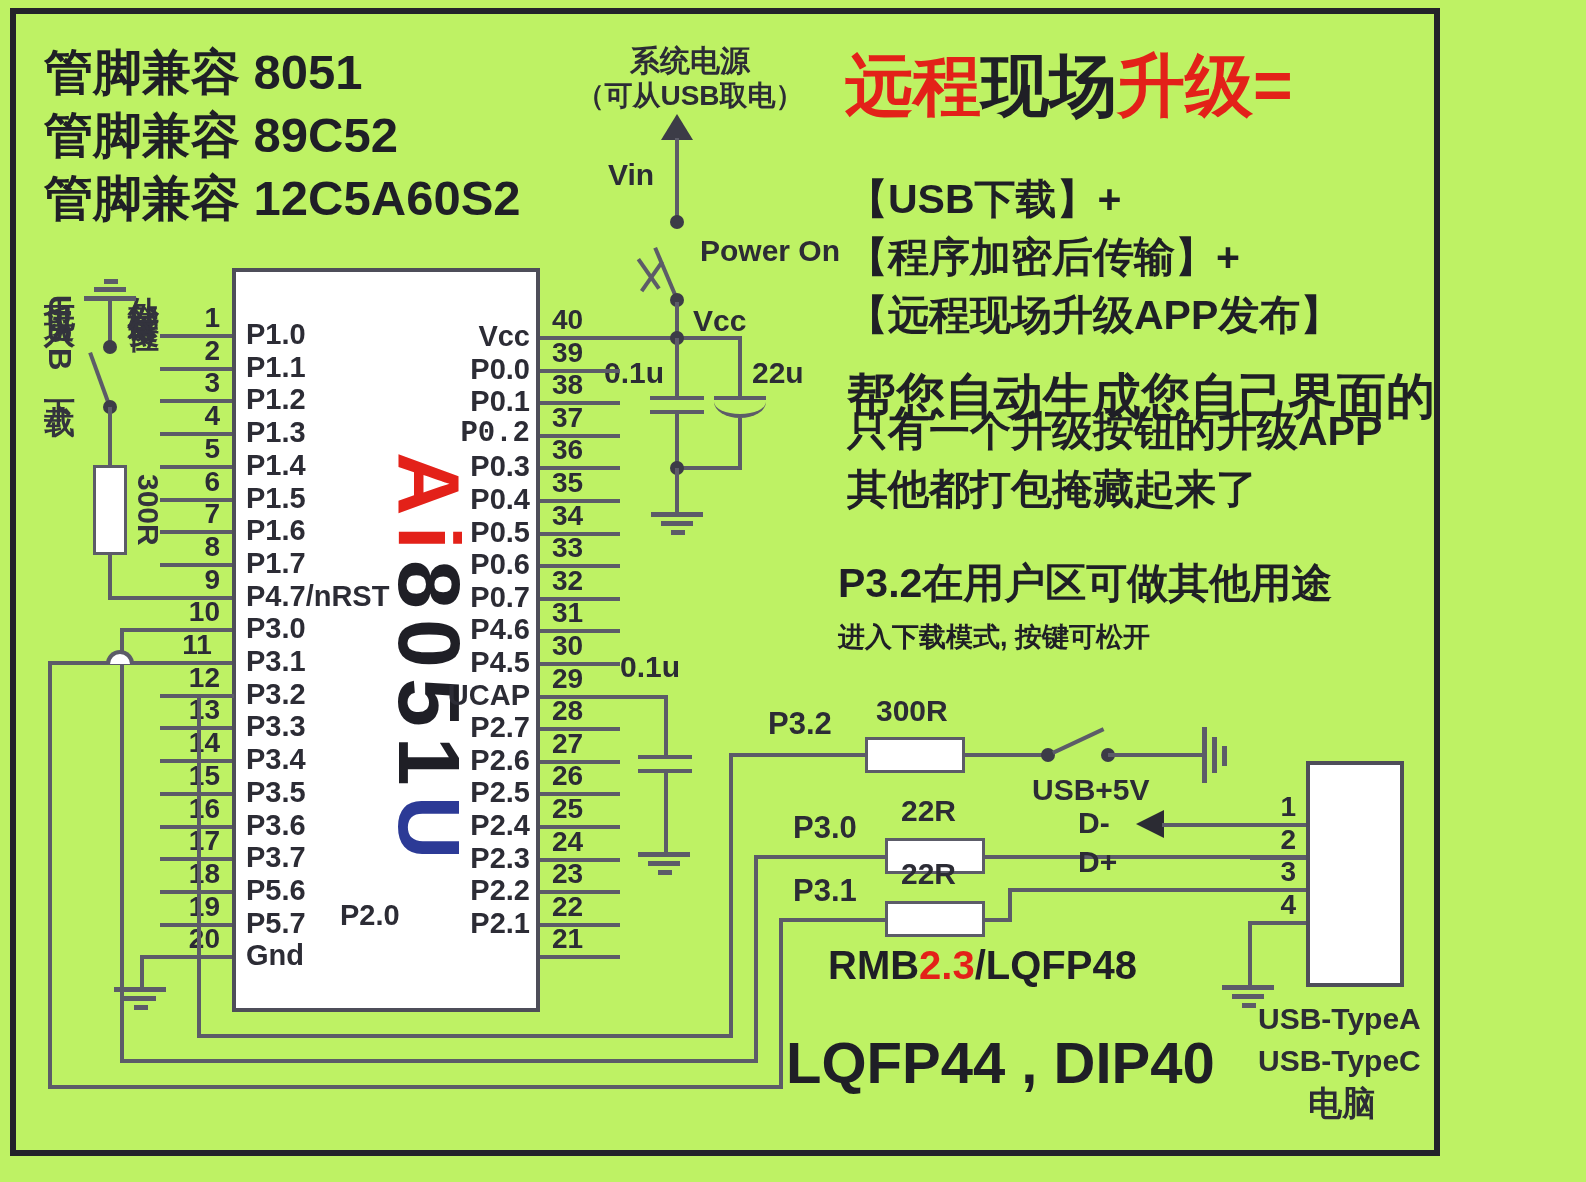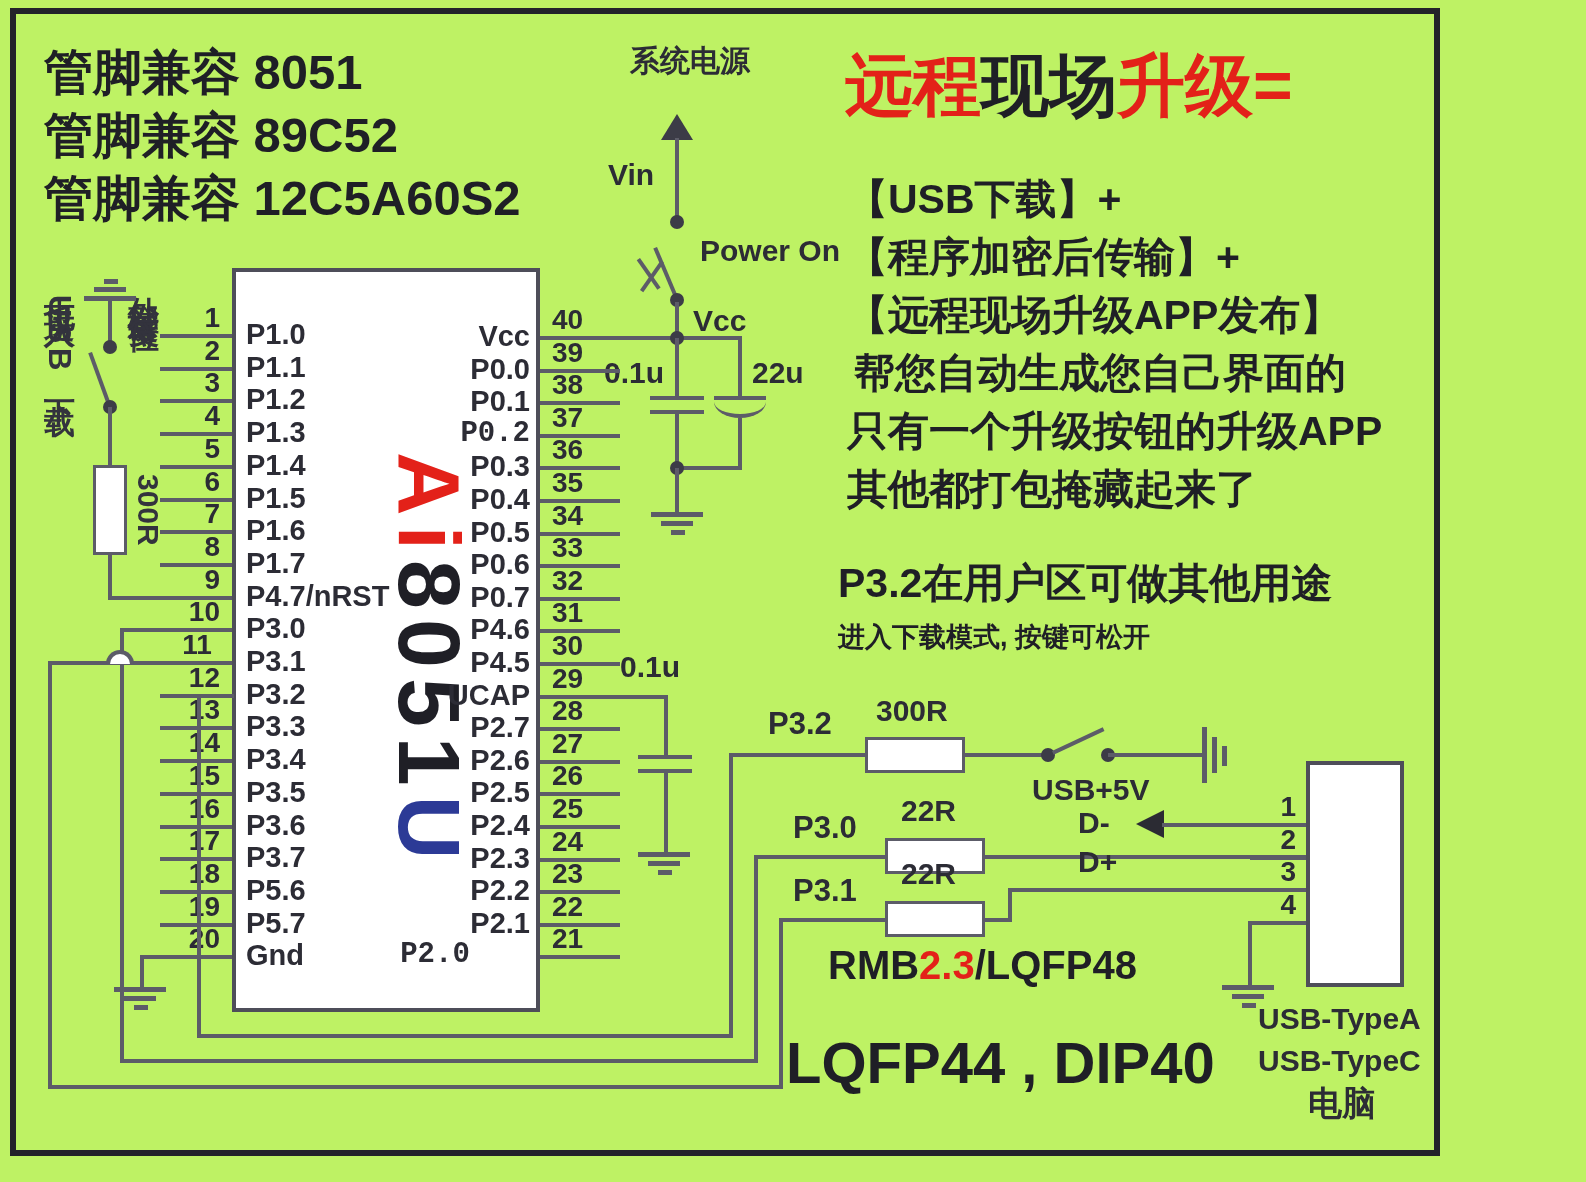--- a/index.html
+++ b/index.html
@@ -35,31 +35,32 @@
   </div>
 
   <div class="t" style="left:845px;top:46px;font-size:68px;">
     <span class="red">远程</span><span class="ink">现场</span><span class="red">升级=</span>
   </div>
 
   <div>
     <div class="t ink" style="left:847px;top:176px;font-size:41px;">【USB下载】+</div>
     <div class="t ink" style="left:847px;top:234px;font-size:41px;">【程序加密后传输】+</div>
     <div class="t ink" style="left:847px;top:292px;font-size:41px;">【远程现场升级APP发布】</div>
-    <div class="t ink" style="left:847px;top:350px;font-size:41px;margin-left:7px;">帮您自动生成您自己界面的</div>
+    <div class="t ink" style="left:847px;top:368px;font-size:49px;">帮您自动生成您自己界面的</div>
     <div class="t ink" style="left:847px;top:408px;font-size:41px;">只有一个升级按钮的升级APP</div>
     <div class="t ink" style="left:847px;top:466px;font-size:41px;">其他都打包掩藏起来了</div>
   </div>
 
   <div>
     <div class="t ink" style="left:838px;top:560px;font-size:41px;">P3.2在用户区可做其他用途</div>
     <div class="t ink" style="left:838px;top:622px;font-size:27px;">进入下载模式, 按键可松开</div>
   </div>
 
   <div class="t" style="left:565px;top:44px;width:250px;text-align:center;font-size:30px;">系统电源</div>
+  <div class="t" style="left:520px;top:80px;width:340px;text-align:center;font-size:28px;">（可从USB取电）</div>
   <div class="t" style="left:608px;top:158px;font-size:30px;">Vin</div>
   <div class="t" style="left:700px;top:234px;font-size:30px;">Power On</div>
   <div class="t" style="left:693px;top:304px;font-size:30px;">Vcc</div>
   <div class="t" style="left:604px;top:356px;font-size:30px;">0.1u</div>
   <div class="t" style="left:752px;top:356px;font-size:30px;">22u</div>
 
   <div class="tri-up" style="left:661px;top:114px;"></div>
   <i class="w" style="left:675px;top:138px;width:4px;height:86px;"></i>
   <div class="dot" style="left:670px;top:215px;"></div>
   <i class="blade" style="left:657px;top:247px;width:55px;transform:rotate(67deg);"></i>
@@ -216,21 +217,21 @@
       <div class="t num" style="left: 552px; top: 826px; width: 72px; text-align: left;">24</div>
       <div class="t lab" style="left: 340px; top: 841px; width: 190px; text-align: right;">P2.3</div>
       <i class="w" style="left: 540px; top: 890px; width: 80px; height: 4px;"></i>
       <div class="t num" style="left: 552px; top: 858px; width: 72px; text-align: left;">23</div>
       <div class="t lab" style="left: 340px; top: 873px; width: 190px; text-align: right;">P2.2</div>
       <i class="w" style="left: 540px; top: 923px; width: 80px; height: 4px;"></i>
       <div class="t num" style="left: 552px; top: 891px; width: 72px; text-align: left;">22</div>
       <div class="t lab" style="left: 340px; top: 906px; width: 190px; text-align: right;">P2.1</div>
       <i class="w" style="left: 540px; top: 955px; width: 80px; height: 4px;"></i>
       <div class="t num" style="left: 552px; top: 923px; width: 72px; text-align: left;">21</div>
-      <div class="t lab" style="left: 340px; top: 938px; width: 190px; text-align: center; font-family: Liberation Mono, monospace;">P2.0</div>
+      <div class="t lab" style="left: 340px; top: 898px; width: 190px; text-align: left;">P2.0</div>
       <i class="w" style="left: 1250px; top: 823px; width: 56px; height: 4px;"></i>
       <div class="t num" style="left: 1236px; top: 791px; width: 60px; text-align: right;">1</div>
       <div class="t lab" style="left: 1316px; top: 806px; width: 130px; text-align: left;">VBUS</div>
       <i class="w" style="left: 1250px; top: 856px; width: 56px; height: 4px;"></i>
       <div class="t num" style="left: 1236px; top: 824px; width: 60px; text-align: right;">2</div>
       <div class="t lab" style="left: 1316px; top: 839px; width: 130px; text-align: left;">D-/DM</div>
       <i class="w" style="left: 1250px; top: 888px; width: 56px; height: 4px;"></i>
       <div class="t num" style="left: 1236px; top: 856px; width: 60px; text-align: right;">3</div>
       <div class="t lab" style="left: 1316px; top: 871px; width: 130px; text-align: left;">D+/DP</div>
       <i class="w" style="left: 1250px; top: 921px; width: 56px; height: 4px;"></i>

